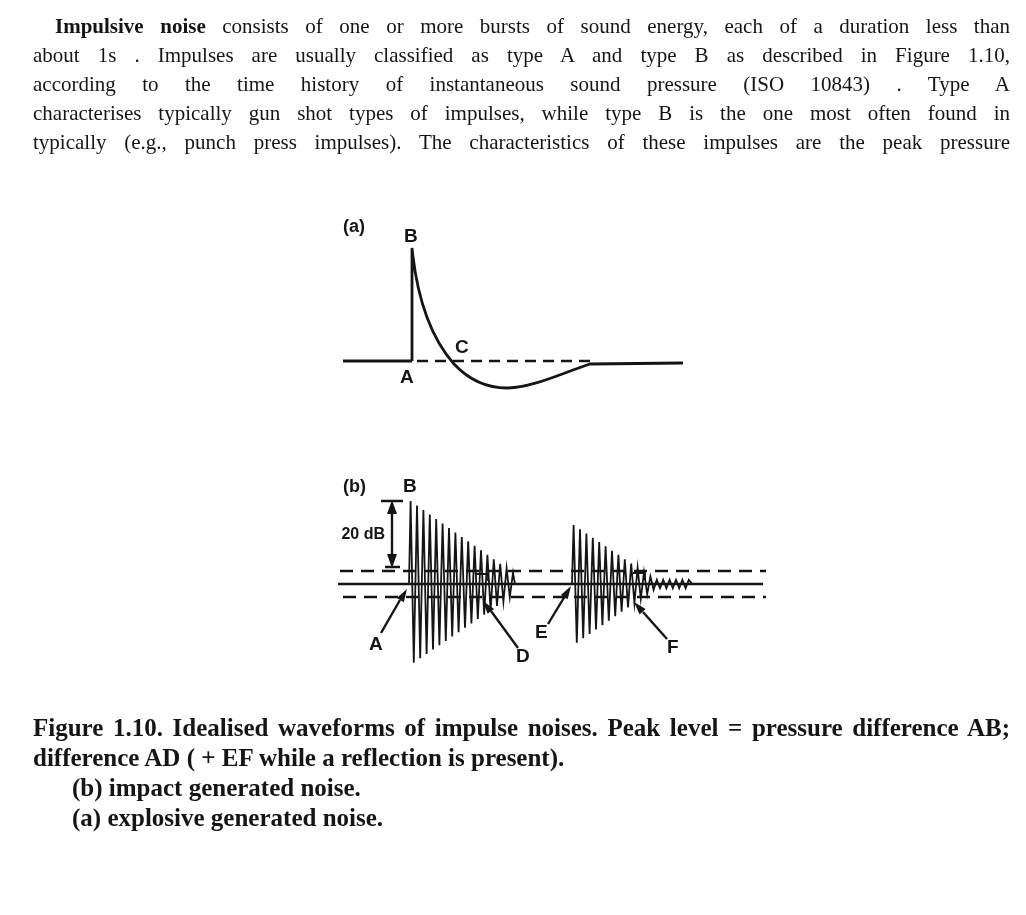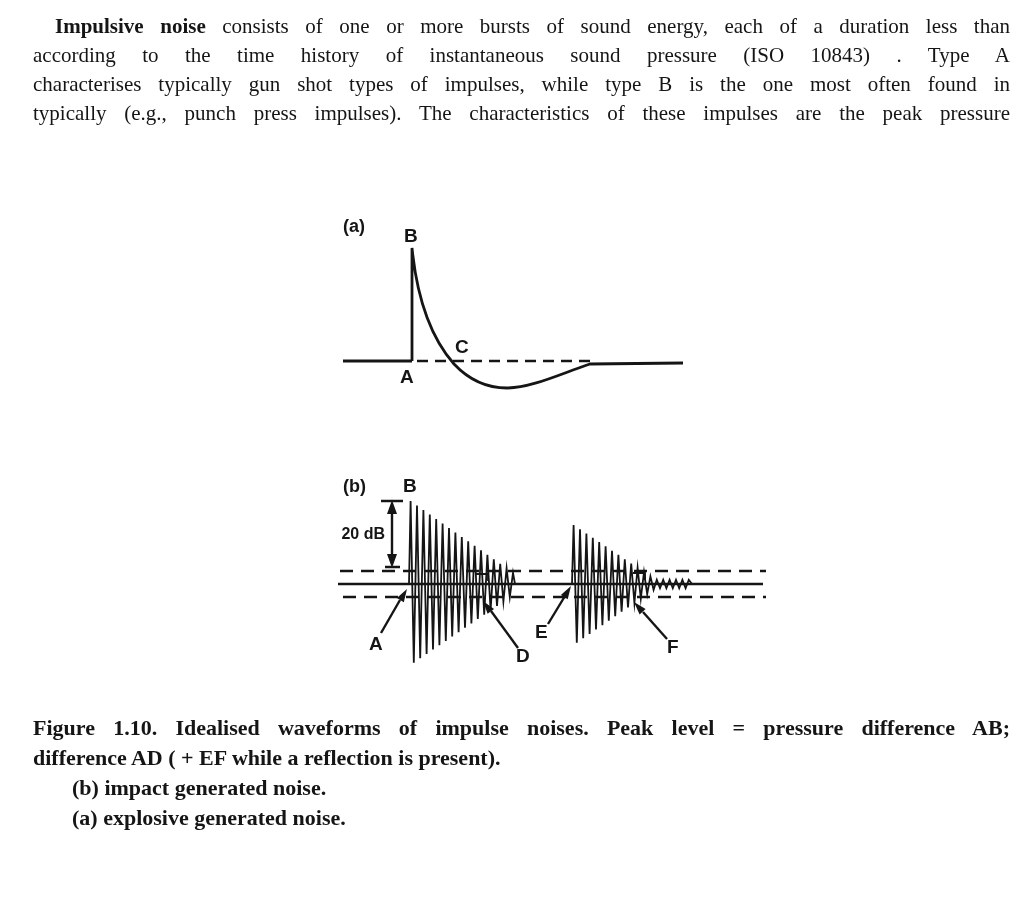--- a/index.html
+++ b/index.html
@@ -14,21 +14,21 @@
   }
   .para {
     position:absolute; left:33px; top:12px; width:977px;
     font-size:21px; line-height:29.1px;
   }
   .para .pline { min-height:29.1px; }
   .just { text-align:justify; text-align-last:justify; }
   .ind { display:inline-block; width:22px; }
   .caption {
     position:absolute; left:33px; top:713px; width:977px;
-    font-size:22px; line-height:30px; font-weight:700;
+    font-size:25px; line-height:30px; font-weight:700;
   }
   .caption .cline { min-height:30px; }
   .caption .item { padding-left:39px; }
   .fig { position:absolute; left:0; top:0; }
   .stroke { stroke:#151515; fill:none; stroke-linecap:butt; }
   .dash-a { stroke-dasharray:11 7; }
   .dash-b { stroke-dasharray:13 8; }
   .wave { stroke:#151515; fill:none; stroke-width:1.8; stroke-linejoin:miter; stroke-miterlimit:12; }
   .ah { fill:#151515; stroke:none; }
   text { fill:#151515; font-family:"Liberation Sans", sans-serif; font-weight:700; }
@@ -36,20 +36,21 @@
   .svg-panel { font-size:18px; }
   .svg-small { font-size:16px; }
 </style>
 </head>
 <body>
 
 <div class="page">
 
   <div class="para">
     <div class="pline just"><span class="ind"></span><b>Impulsive noise</b> <span>consists of one or more bursts of sound energy, each of a duration less than</span></div>
+    <div class="pline just">about 1s .  Impulses are usually classified as type A and type B as described in Figure 1.10,</div>
     <div class="pline just">according to the time history of instantaneous sound pressure (ISO 10843) .  Type A</div>
     <div class="pline just">characterises typically gun shot types of impulses, while type B is the one most often found in</div>
     <div class="pline just">typically (e.g., punch press impulses).  The characteristics of these impulses are the peak pressure</div>
   </div>
 
   <svg class="fig" width="1026" height="915" viewBox="0 0 1026 915">
 
     <g>
       <path class="stroke" stroke-width="2.8" d="M 343 361 H 412"></path>
       <path class="stroke" stroke-width="2.8" d="M 412 361 L 412 248

